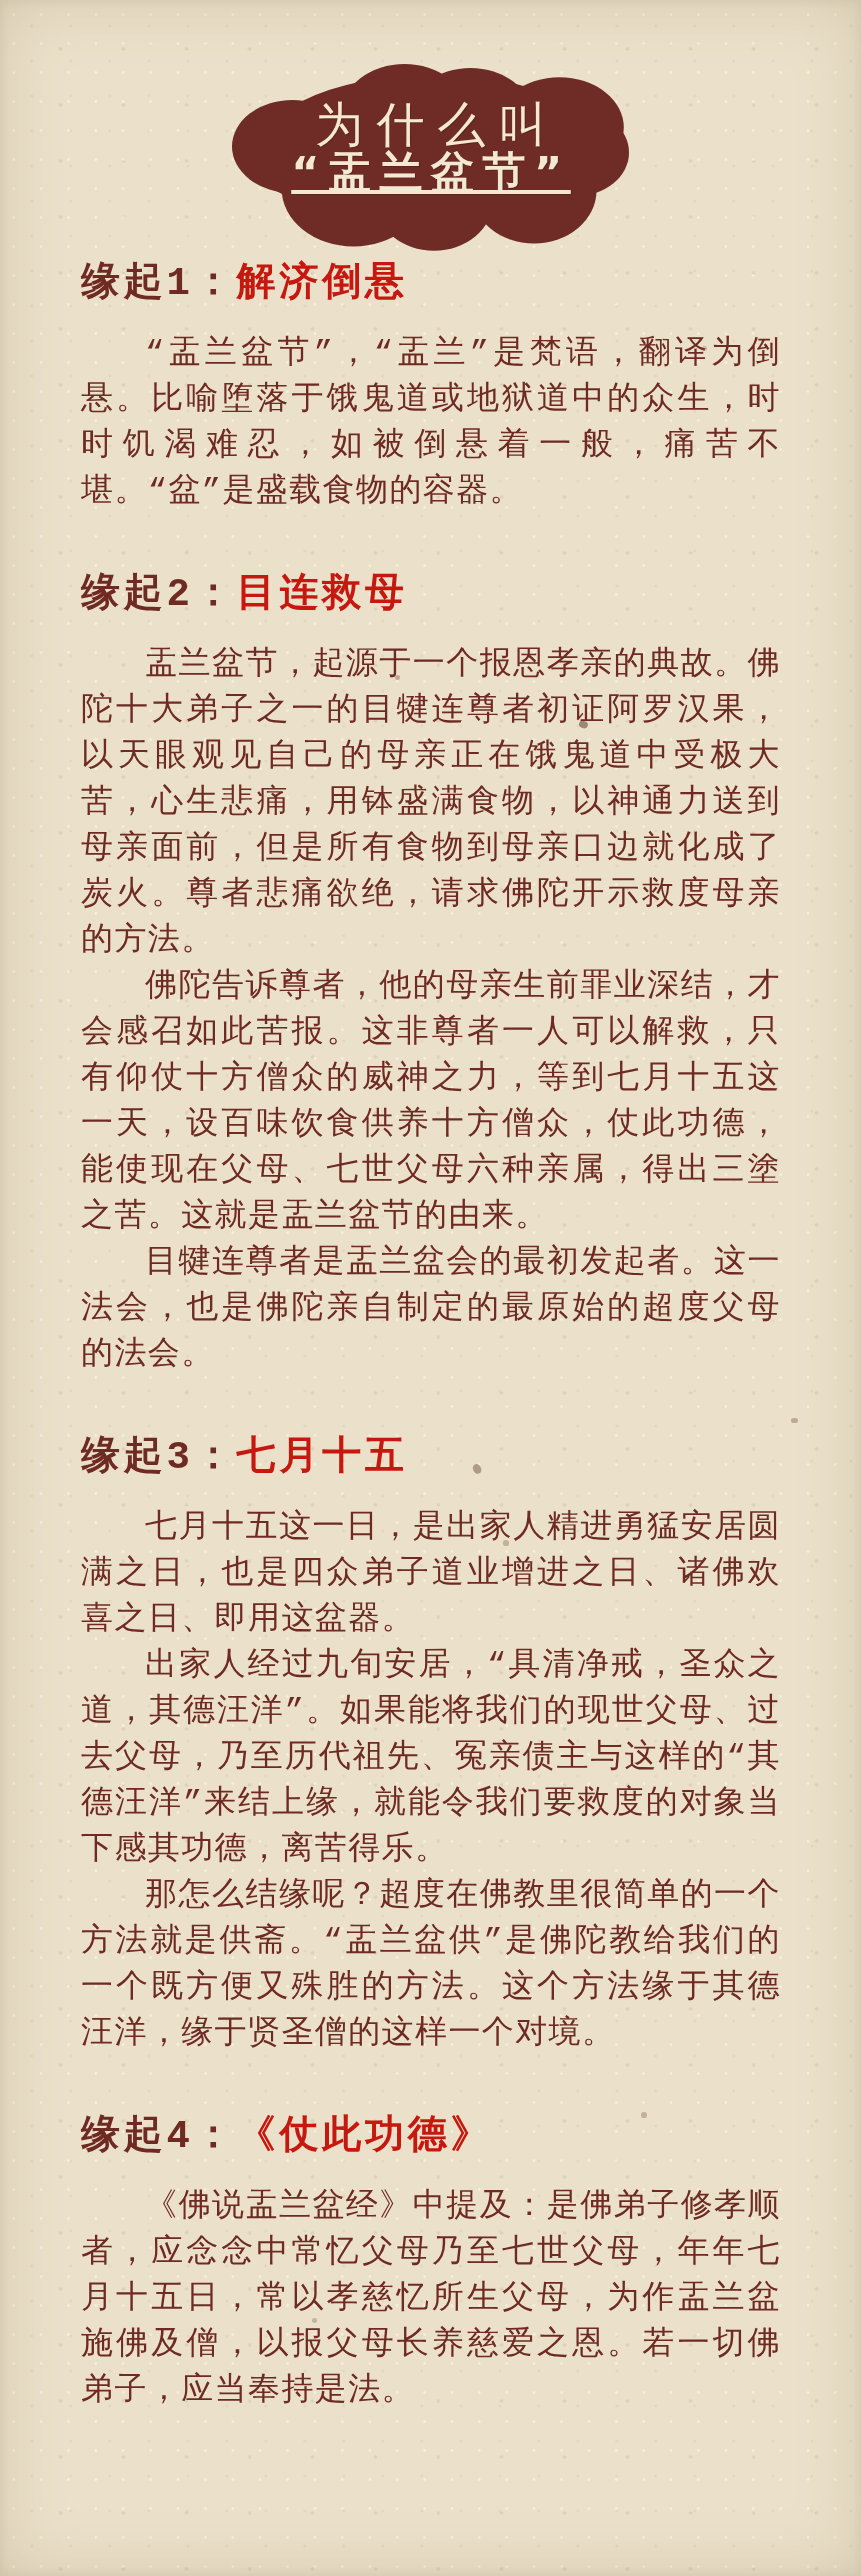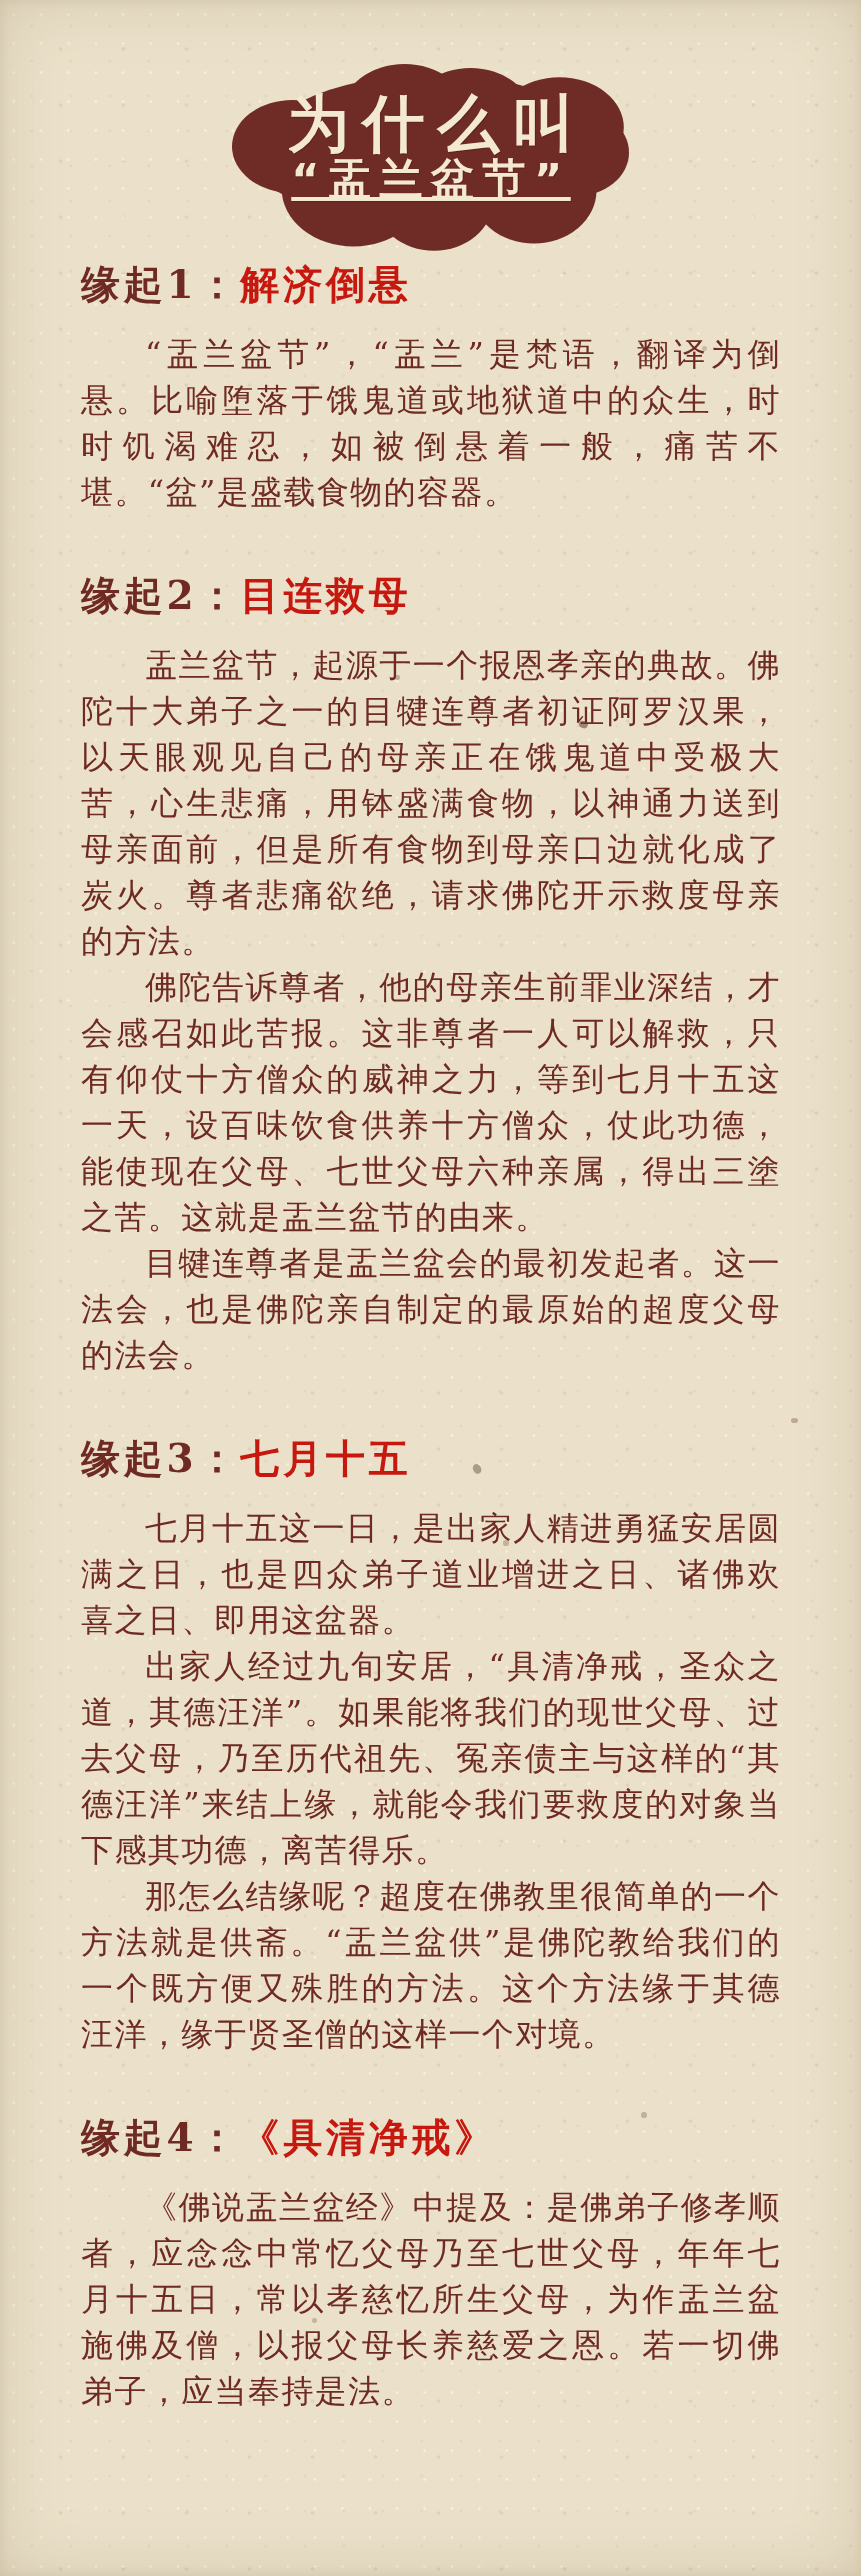--- a/index.html
+++ b/index.html
@@ -39,31 +39,31 @@
     box-shadow:267px -19px 0 3.8px #6f2b25, 61px 42px 0 11.4px #6f2b25, 178px -32px 0 0 #6f2b25, 112px -34px 0 1.9px #6f2b25;
   }
   .badge-blob::after{
     content:"";position:absolute;width:106px;height:87px;right:-17px;top:34px;
     background:#6f2b25;border-radius:50%;
     box-shadow:-42px 38px 0 9.5px #6f2b25, -142px 49px 0 5.7px #6f2b25;
   }
   .badge-text{position:relative;z-index:2;height:100%;display:flex;flex-direction:column;justify-content:center;align-items:center;gap:3.8px;}
   .badge-line1{
     color:#f3e9d2;font-family:"DejaVu Sans","Liberation Sans",sans-serif;
-    font-weight:bold;font-size:62px;letter-spacing:13.2px;text-indent:13.2px;line-height:1;
+    font-weight:normal;font-size:48px;letter-spacing:13.2px;text-indent:13.2px;line-height:1;
     text-shadow:0.9px 0.9px 0 rgba(60,20,15,0.35);
   }
   .badge-line2{
     color:#f3e9d2;font-family:"DejaVu Sans","Liberation Sans",sans-serif;
     font-weight:bold;font-size:43px;letter-spacing:8.5px;line-height:1;
     text-shadow:0.9px 0.9px 0 rgba(60,20,15,0.35);
     text-decoration:underline;
   }
 
-  .content{padding:0 81px;}
+  .content{padding:0 81px;font-family:Liberation Mono, monospace;}
   .section h2{
     margin:57px 0 23px;
     font-size:39px;line-height:47px;font-weight:bold;
     letter-spacing:3.8px;
   }
   .section.first h2{margin-top:42px;}
   .h-label{color:#6e2a23;}
   .h-title{color:#c6180f;}
   .section p{
     margin:0;
@@ -119,20 +119,20 @@
       <h2>
         <span class="h-label">缘起3：</span><span class="h-title">七月十五</span>
       </h2>
       <p>七月十五这一日，是出家人精进勇猛安居圆满之日，也是四众弟子道业增进之日、诸佛欢喜之日、即用这盆器。</p>
       <p>出家人经过九旬安居，“具清净戒，圣众之道，其德汪洋”。如果能将我们的现世父母、过去父母，乃至历代祖先、冤亲债主与这样的“其德汪洋”来结上缘，就能令我们要救度的对象当下感其功德，离苦得乐。</p>
       <p>那怎么结缘呢？超度在佛教里很简单的一个方法就是供斋。“盂兰盆供”是佛陀教给我们的一个既方便又殊胜的方法。这个方法缘于其德汪洋，缘于贤圣僧的这样一个对境。</p>
     </div>
 
     <div class="section">
       <h2>
-        <span class="h-label">缘起4：</span><span class="h-title">《具清净戒》</span>
+        <span class="h-label">缘起4：</span><span class="h-title">《仗此功德》</span>
       </h2>
       <p>《佛说盂兰盆经》中提及：是佛弟子修孝顺者，应念念中常忆父母乃至七世父母，年年七月十五日，常以孝慈忆所生父母，为作盂兰盆施佛及僧，以报父母长养慈爱之恩。若一切佛弟子，应当奉持是法。</p>
     </div>
 
   </div>
 </div>
 
 
 </body></html>

